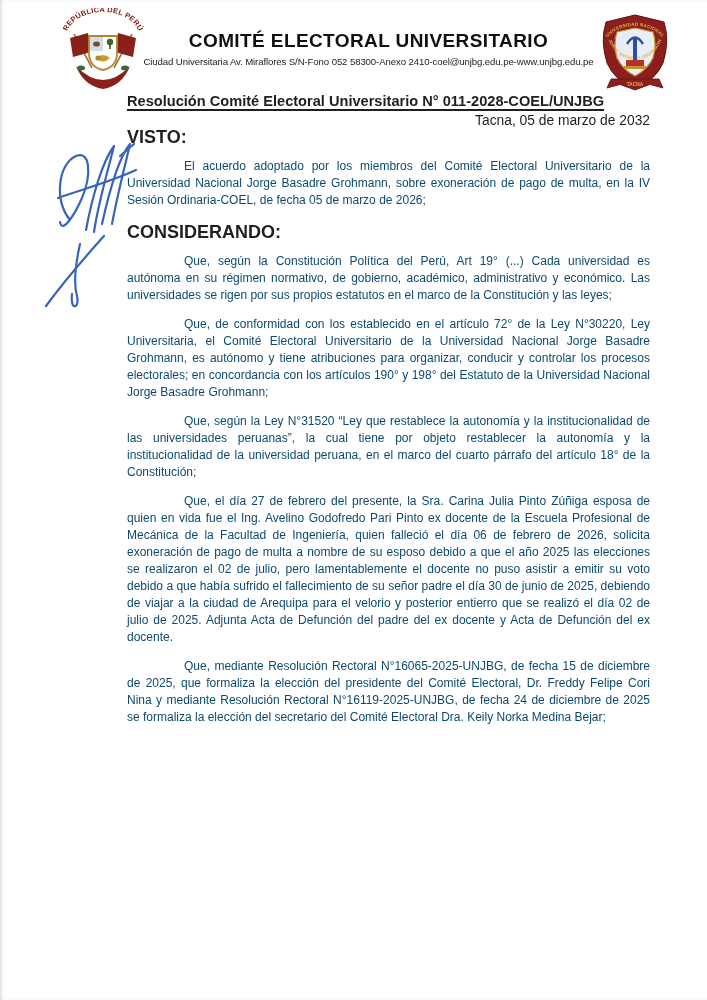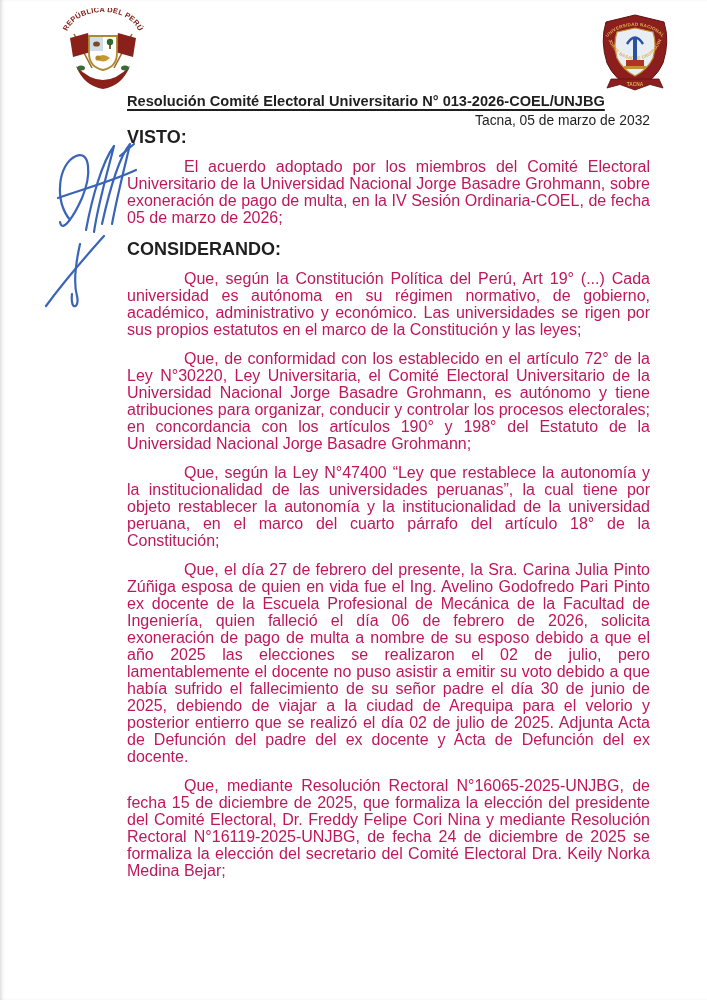--- a/index.html
+++ b/index.html
@@ -31,23 +31,23 @@
     text-decoration:underline;
     text-decoration-thickness:2px;
     text-underline-offset:3px;
   }
   .date-line{text-align:right;font-size:13.8px;line-height:17px;margin-top:2px;}
   .section-label{font-size:18px;font-weight:bold;line-height:17px;}
   .visto-label{margin-top:0;}
   .considerando-label{margin-top:15px;}
   .doc-body p{
     margin:12px 0 0 0;
-    font-size:16px;line-height:17px;
+    font-size:12px;line-height:17px;
     text-align:justify;text-indent:57px;
-    color:#be185d;
+    color:#0c4a6e;
   }
   
   .signature{position:absolute;left:36px;top:140px;width:124px;height:185px;pointer-events:none;}
 </style>
 </head>
 <body>
 
 <div class="page">
 
   <svg class="logo-left" viewBox="0 0 90 84" aria-hidden="true">
@@ -94,34 +94,38 @@
 
     <path d="M31,31 Q39,18 47,31" stroke="#2b4fa3" stroke-width="2.4" fill="none"></path>
     <rect x="37" y="24" width="4" height="25" fill="#2b4fa3"></rect>
     <rect x="30" y="47" width="18" height="6" fill="#b23227"></rect>
     <rect x="28" y="53" width="22" height="3" fill="#c29136"></rect>
 
     <path d="M15,66 L63,66 L67,75 L54,71.5 L39,77 L24,71.5 L11,75 Z" fill="#8c1e1e" stroke="#5e1111" stroke-width=".8"></path>
     <text x="39" y="72.5" font-size="4.8" font-weight="bold" fill="#dfb24d" text-anchor="middle">TACNA</text>
   </svg>
 
+  <div class="header-center">
+    <div class="header-title">COMITÉ ELECTORAL UNIVERSITARIO</div>
+    <div class="header-contact">Ciudad Universitaria Av. Miraflores S/N-Fono 052 58300-Anexo 2410-coel@unjbg.edu.pe-www.unjbg.edu.pe</div>
+  </div>
 
   <div class="doc-body">
     <div class="res-title">
-      <span>Resolución Comité Electoral Universitario N° 013-2026-COEL/UNJBG</span>
+      <span>Resolución Comité Electoral Universitario N° 011-2028-COEL/UNJBG</span>
     </div>
     <div class="date-line">Tacna, 05 de marzo de 2032</div>
 
     <div class="section-label visto-label">VISTO:</div>
     <p>El acuerdo adoptado por los miembros del Comité Electoral Universitario de la Universidad Nacional Jorge Basadre Grohmann, sobre exoneración de pago de multa, en la IV Sesión Ordinaria-COEL, de fecha 05 de marzo de 2026;</p>
 
     <div class="section-label considerando-label">CONSIDERANDO:</div>
     <p>Que, según la Constitución Política del Perú, Art 19° (...) Cada universidad es autónoma en su régimen normativo, de gobierno, académico, administrativo y económico. Las universidades se rigen por sus propios estatutos en el marco de la Constitución y las leyes;</p>
     <p>Que, de conformidad con los establecido en el artículo 72° de la Ley N°30220, Ley Universitaria, el Comité Electoral Universitario de la Universidad Nacional Jorge Basadre Grohmann, es autónomo y tiene atribuciones para organizar, conducir y controlar los procesos electorales; en concordancia con los artículos 190° y 198° del Estatuto de la Universidad Nacional Jorge Basadre Grohmann;</p>
-    <p>Que, según la Ley N°47400 “Ley que restablece la autonomía y la institucionalidad de las universidades peruanas”, la cual tiene por objeto restablecer la autonomía y la institucionalidad de la universidad peruana, en el marco del cuarto párrafo del artículo 18° de la Constitución;</p>
+    <p>Que, según la Ley N°31520 “Ley que restablece la autonomía y la institucionalidad de las universidades peruanas”, la cual tiene por objeto restablecer la autonomía y la institucionalidad de la universidad peruana, en el marco del cuarto párrafo del artículo 18° de la Constitución;</p>
     <p>Que, el día 27 de febrero del presente, la Sra. Carina Julia Pinto Zúñiga esposa de quien en vida fue el Ing. Avelino Godofredo Pari Pinto ex docente de la Escuela Profesional de Mecánica de la Facultad de Ingeniería, quien falleció el día 06 de febrero de 2026, solicita exoneración de pago de multa a nombre de su esposo debido a que el año 2025 las elecciones se realizaron el 02 de julio, pero lamentablemente el docente no puso asistir a emitir su voto debido a que había sufrido el fallecimiento de su señor padre el día 30 de junio de 2025, debiendo de viajar a la ciudad de Arequipa para el velorio y posterior entierro que se realizó el día 02 de julio de 2025. Adjunta Acta de Defunción del padre del ex docente y Acta de Defunción del ex docente.</p>
     <p>Que, mediante Resolución Rectoral N°16065-2025-UNJBG, de fecha 15 de diciembre de 2025, que formaliza la elección del presidente del Comité Electoral, Dr. Freddy Felipe Cori Nina y mediante Resolución Rectoral N°16119-2025-UNJBG, de fecha 24 de diciembre de 2025 se formaliza la elección del secretario del Comité Electoral Dra. Keily Norka Medina Bejar;</p>
   </div>
 
   <svg class="signature" viewBox="0 0 124 185" aria-hidden="true">
     <g stroke="#2f5cb5" stroke-width="2.2" fill="none" stroke-linecap="round" stroke-linejoin="round" opacity=".95">
 
       <path d="M34,80 C18,60 22,24 40,16 C54,10 56,34 46,58 C38,76 26,94 24,82"></path>
       <path d="M50,90 C56,58 66,22 78,6 C72,30 62,64 58,92"></path>
       <path d="M66,84 C74,48 84,16 94,4 C90,22 82,52 76,84"></path>

